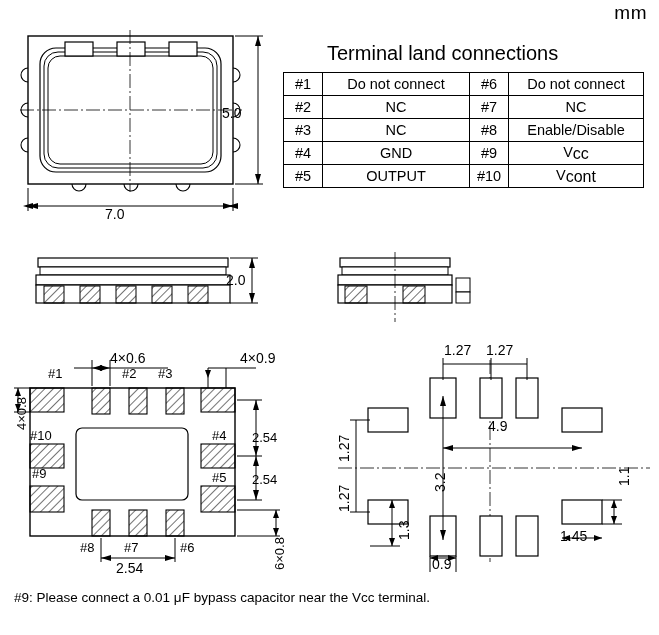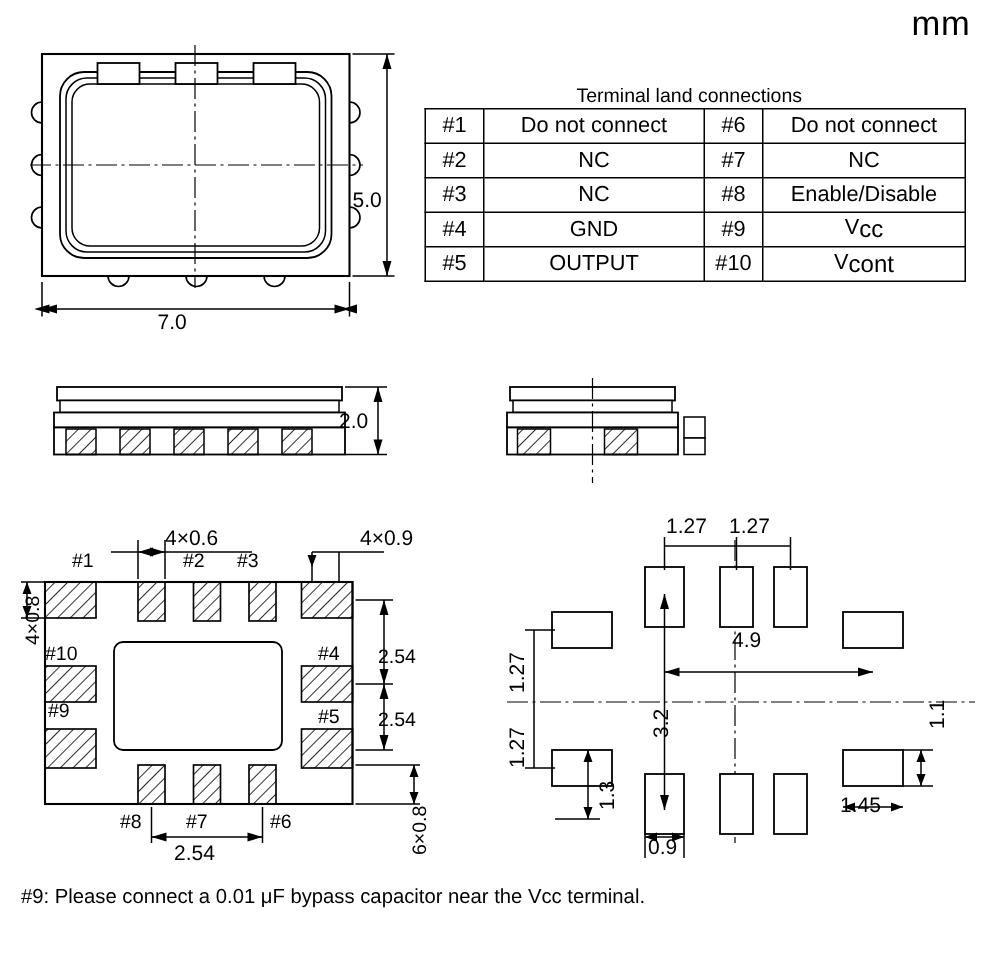--- a/index.html
+++ b/index.html
@@ -9,25 +9,25 @@
     font-family:"Liberation Sans", sans-serif;
     color:#000;
     position:relative;
     overflow:hidden;
   }
   .canvas{position:absolute;left:0;top:0;width:659px;height:635px;}
   .abs{position:absolute;}
   svg{display:block;}
   .unit{
     position:absolute;right:12px;top:2px;
-    font-size:23px;letter-spacing:.5px;
+    font-size:19px;letter-spacing:.5px;
   }
   .tbl-title{
-    position:absolute;left:327px;top:56px;width:265px;
-    text-align:center;font-size:13px;
+    position:absolute;left:327px;top:42px;width:265px;
+    font-size:20px;
   }
   table.terminals{
     position:absolute;left:283px;top:72px;
     border-collapse:collapse;
     font-size:14.5px;
     background:#fff;
   }
   table.terminals td{
     border:1.3px solid #000;
     height:20px;
@@ -141,21 +141,21 @@
     </defs>
 
     <g fill="#000">
       <path d="M18,178 L28,175 L28,181 z"></path>
       <path d="M223,178 L213,175 L213,181 z"></path>
       <path d="M248,8 L245,18 L251,18 z"></path>
       <path d="M248,156 L245,146 L251,146 z"></path>
     </g>
   </svg>
   <div class="lbl" style="left:105px;top:206px;">7.0</div>
-  <div class="lbl" style="left:235px;top:105px;margin-top:20px;">5.0</div>
+  <div class="lbl" style="left:222px;top:105px;">5.0</div>
 
   <svg class="abs" style="left:20px;top:250px;" width="250" height="80">
     <rect x="18" y="8" width="190" height="9" fill="#fff" stroke="#000" stroke-width="1.2"></rect>
     <rect x="20" y="17" width="186" height="8" fill="#fff" stroke="#000" stroke-width="1"></rect>
     <rect x="16" y="25" width="194" height="10" fill="#fff" stroke="#000" stroke-width="1.2"></rect>
     <rect x="16" y="35" width="194" height="18" fill="#fff" stroke="#000" stroke-width="1.2"></rect>
 
     <defs>
       <pattern id="hatch" width="6" height="6" patternTransform="rotate(45)" patternUnits="userSpaceOnUse">
         <line x1="0" y1="0" x2="0" y2="6" stroke="#000" stroke-width="1.1"></line>

